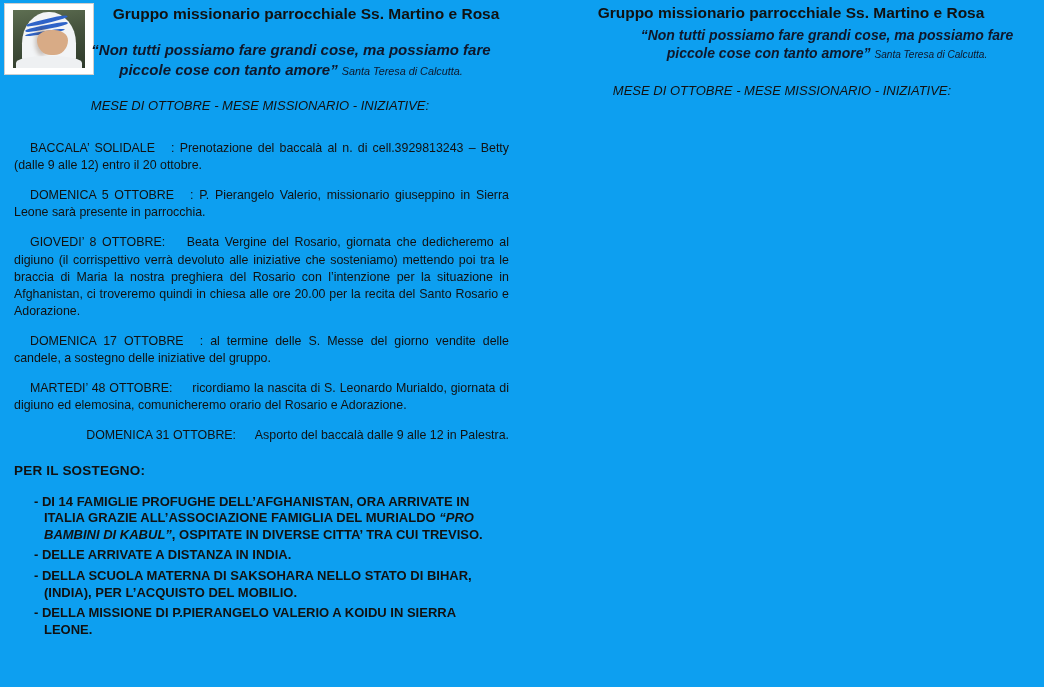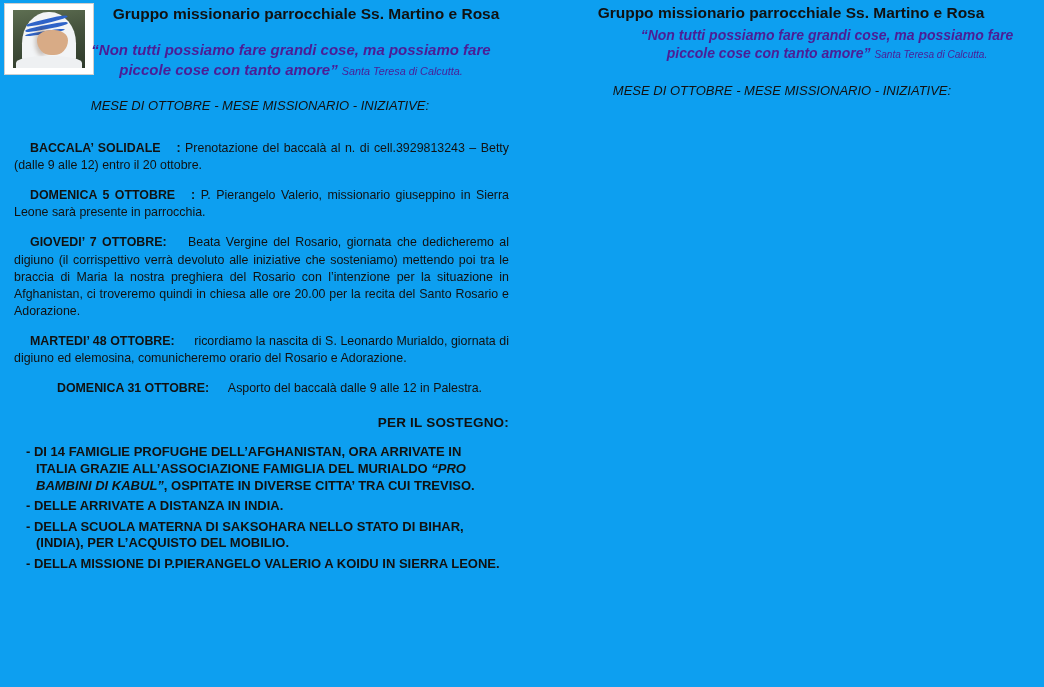--- a/index.html
+++ b/index.html
@@ -58,50 +58,50 @@
   }
 
   .htitle{
     font-weight:bold;text-align:center;color:#111;
     line-height:1.1;
   }
   #panel-left .htitle{position:absolute;left:96px;top:5px;width:420px;font-size:15.5px;}
   #panel-right .htitle{position:absolute;left:16px;top:4px;width:506px;font-size:15.5px;}
 
   .quote{
-    font-style:italic;font-weight:bold;text-align:center;color:#4c1d95;
+    font-style:italic;font-weight:bold;text-align:center;color:#0f172a;
     line-height:1.32;
   }
   #panel-left .quote{position:absolute;left:76px;top:40px;width:430px;font-size:15px;}
   #panel-right .quote{position:absolute;left:90px;top:26px;width:430px;font-size:14px;}
   .quote .attrib{font-size:.72em;font-style:italic;font-weight:normal;white-space:nowrap;}
 
   .subhead{
     font-style:italic;font-weight:normal;text-align:center;color:#111;
   }
   #panel-left .subhead{position:absolute;left:20px;top:98px;width:480px;font-size:13px;}
   #panel-right .subhead{position:absolute;left:20px;top:83px;width:480px;font-size:13px;}
 
   
   .body{position:absolute;}
   #panel-left .body{left:14px;top:140px;width:495px;}
 
   .para{
     font-size:12.4px;line-height:1.38;margin:0 0 13px 0;
     text-align:justify;color:#111;
   }
-  .para b{font-weight:bold;padding-left:16px;}
-  .para.nojust{text-align:center;}
+  .para b{font-weight:normal;padding-left:16px;}
+  .para.nojust{text-align:right;}
 
   .sostegno-title{
-    text-align:right;font-weight:bold;font-size:13.5px;color:#111;
+    text-align:left;font-weight:bold;font-size:13.5px;color:#111;
     margin:18px 0 14px 0;letter-spacing:.2px;
   }
 
-  .bullets{margin:8px;padding:0;list-style:none;}
+  .bullets{margin:16px;padding:0;list-style:none;}
   .bullets li{
     font-weight:bold;font-size:13px;line-height:1.28;color:#111;
     margin:0 0 4px 0;padding-left:12px;text-indent:-12px;
   }
   #panel-left .bullets li{padding-left:14px;text-indent:-10px;}
   .bullets i{font-style:italic;}
 
   .dash{display:inline;}
 </style>
 </head>
@@ -139,21 +139,24 @@
     </div>
 
     <div class="body">
       <p class="para">
         <b>BACCALA’ SOLIDALE</b><b>:</b><span> Prenotazione del baccalà al n. di cell.3929813243 – Betty (dalle 9 alle  12) entro il 20  ottobre.</span>
       </p>
       <p class="para">
         <b>DOMENICA  5  OTTOBRE</b><b>:</b><span> P. Pierangelo Valerio, missionario giuseppino in Sierra Leone sarà presente in parrocchia.</span>
       </p>
       <p class="para">
-        <b>GIOVEDI’  7  OTTOBRE:</b><b></b><span> Beata Vergine del Rosario, giornata che dedicheremo al digiuno (il corrispettivo verrà devoluto alle iniziative che sosteniamo) mettendo poi tra le braccia di Maria la nostra preghiera del Rosario   con l’intenzione per la situazione in Afghanistan, ci troveremo quindi in chiesa alle ore 20.00 per la  recita del Santo Rosario e Adorazione.</span>
+        <b>GIOVEDI’  8  OTTOBRE:</b><b></b><span> Beata Vergine del Rosario, giornata che dedicheremo al digiuno (il corrispettivo verrà devoluto alle iniziative che sosteniamo) mettendo poi tra le braccia di Maria la nostra preghiera del Rosario   con l’intenzione per la situazione in Afghanistan, ci troveremo quindi in chiesa alle ore 20.00 per la  recita del Santo Rosario e Adorazione.</span>
+      </p>
+      <p class="para">
+        <b>DOMENICA 17 OTTOBRE</b><b>:</b><span> al termine delle S. Messe del giorno vendite delle candele, a sostegno delle iniziative del gruppo.</span>
       </p>
       <p class="para">
         <b>MARTEDI’  48  OTTOBRE:</b><b></b><span> ricordiamo la nascita di S. Leonardo Murialdo, giornata di digiuno ed elemosina, comunicheremo orario del Rosario e Adorazione.</span>
       </p>
       <p class="para nojust">
         <b>DOMENICA 31 OTTOBRE:</b><b></b><span> Asporto del baccalà dalle 9 alle 12 in Palestra.</span>
       </p>
 
       <div class="sostegno-title">PER IL SOSTEGNO:</div>
 

